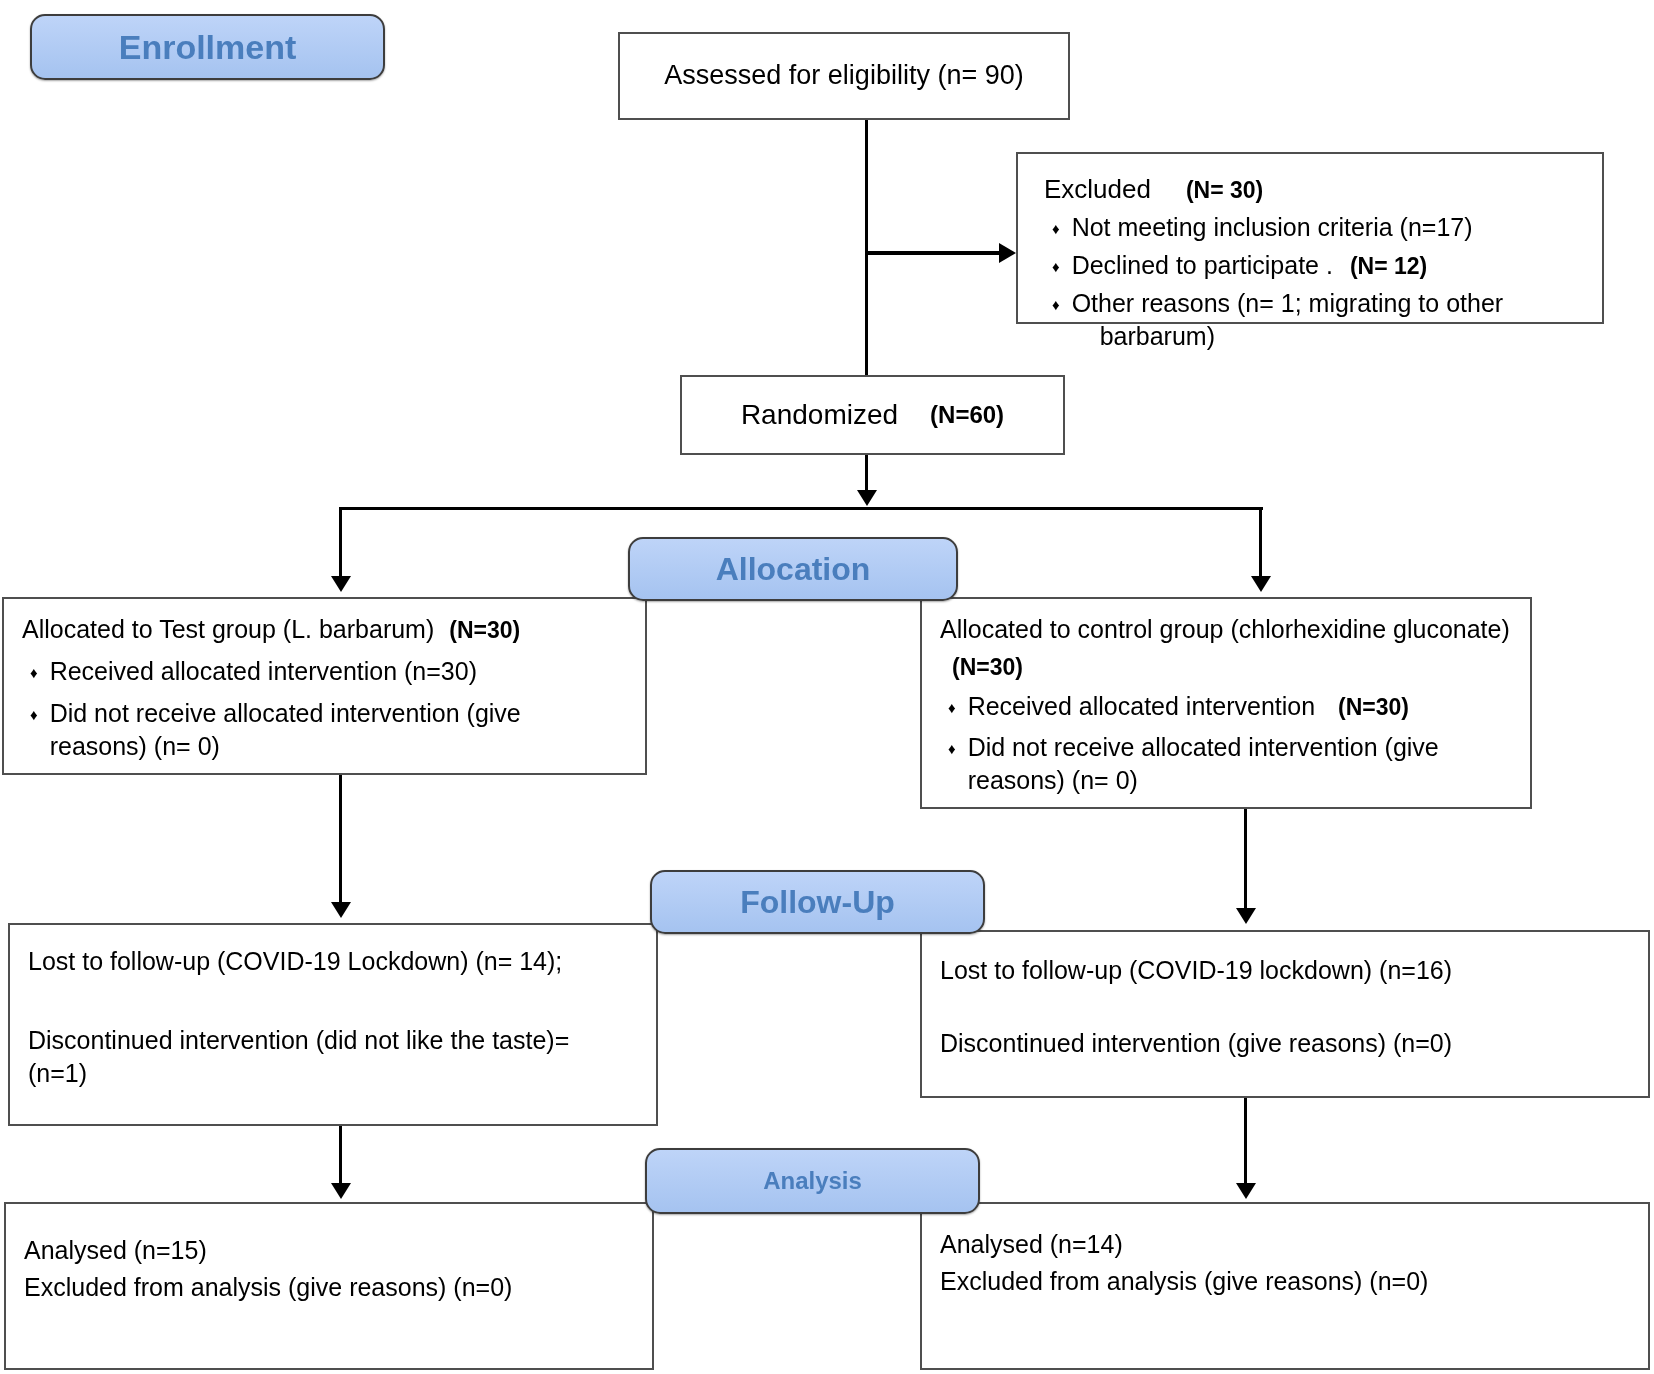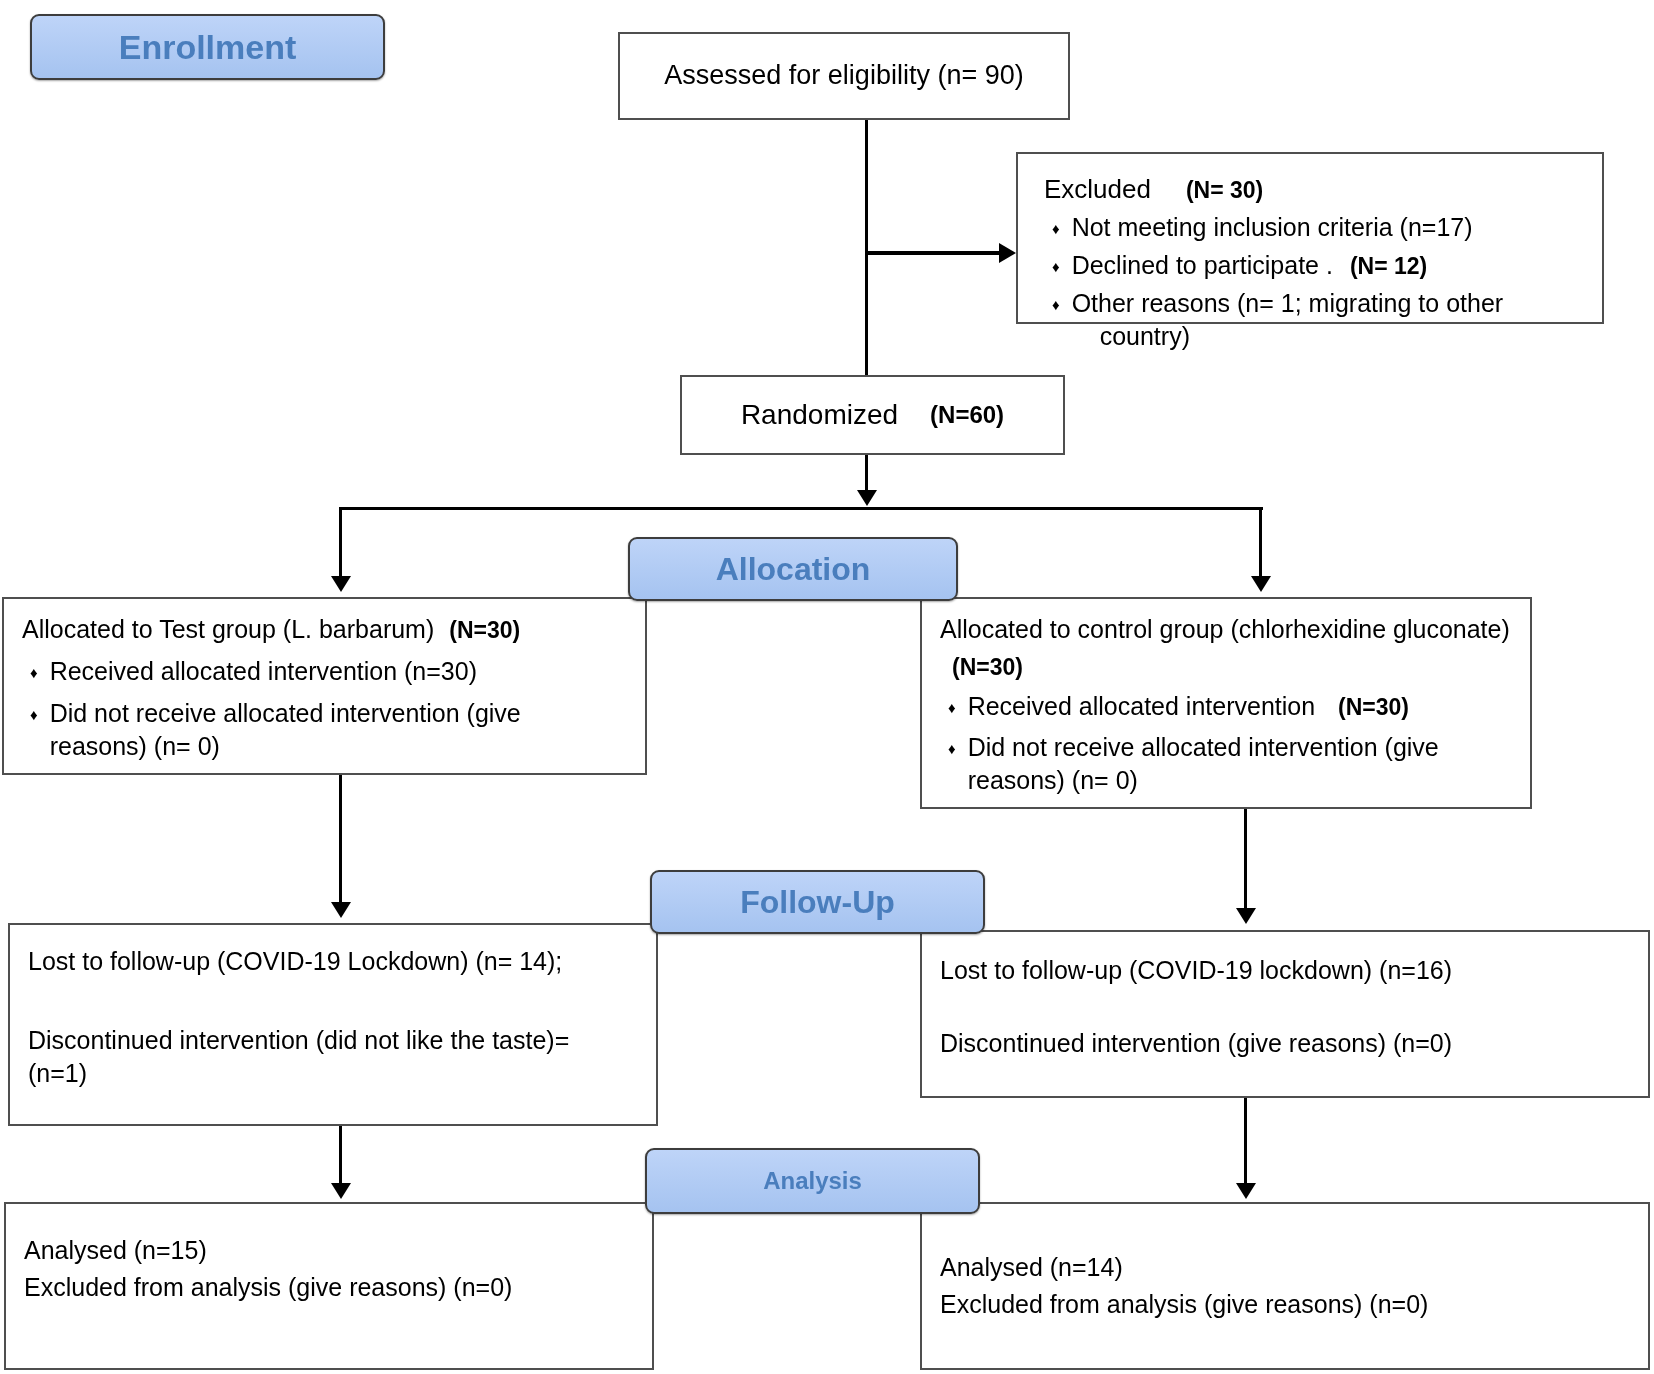--- a/index.html
+++ b/index.html
@@ -7,21 +7,21 @@
     position:relative;width:1654px;height:1374px;background:#ffffff;
     font-family:"Liberation Sans",sans-serif;color:#000;overflow:hidden;
   }
   .box{
     position:absolute;background:#fff;border:2px solid #4f4f4f;
     font-size:25px;line-height:1.32;box-sizing:border-box;z-index:2;
   }
   .badge{
     position:absolute;display:flex;align-items:center;justify-content:center;
     background:linear-gradient(180deg,#bed4f8 0%,#a5c3f0 100%);
-    border:2px solid #3d3d3d;border-radius:9px;
+    border:2px solid #3d3d3d;border-radius:15px;
     color:#4a7ebd;font-weight:bold;z-index:6;box-sizing:border-box;
     box-shadow:0 1px 2px rgba(0,0,0,0.35);
   }
   .vline,.hline{position:absolute;background:#000;z-index:1;}
   .arrow-down{
     position:absolute;width:0;height:0;z-index:3;
     border-left:10px solid transparent;border-right:10px solid transparent;
     border-top:16px solid #000;
   }
   .arrow-right{
@@ -93,21 +93,21 @@
       <span class="bmark">♦</span>
       <span>
         <span>Declined to participate .</span>
         <span class="bold-n" style="margin-left:10px;">(N= 12)</span>
       </span>
     </div>
     <div class="bullet">
       <span class="bmark">♦</span>
       <span>
         <div>Other reasons (n= 1; migrating to other</div>
-        <div style="padding-left:28px;">country)</div>
+        <div style="padding-left:28px;">barbarum)</div>
       </span>
     </div>
   </div>
 
   <div class="box center" style="left:680px;top:375px;width:385px;height:80px;">
     <span style="font-size:28px;">Randomized</span>
     <span class="bold-n" style="margin-left:32px;font-size:24px;">(N=60)</span>
   </div>
 
   <div class="box pad" style="left:2px;top:597px;width:645px;height:178px;">
@@ -152,17 +152,17 @@
     <div style="margin-top:8px;">Lost to follow-up (COVID-19 lockdown) (n=16)</div>
     <div style="margin-top:40px;">Discontinued intervention (give reasons) (n=0)</div>
   </div>
 
   <div class="box pad" style="left:4px;top:1202px;width:650px;height:168px;">
     <div style="margin-top:16px;">Analysed (n=15)</div>
     <div style="margin-top:4px;">Excluded from analysis (give reasons) (n=0)</div>
   </div>
 
   <div class="box pad" style="left:920px;top:1202px;width:730px;height:168px;">
-    <div style="margin-top:33px;">Analysed (n=14)</div>
+    <div style="margin-top:10px;">Analysed (n=14)</div>
     <div style="margin-top:4px;">Excluded from analysis (give reasons) (n=0)</div>
   </div>
 
 </div>
 
 </body></html>

